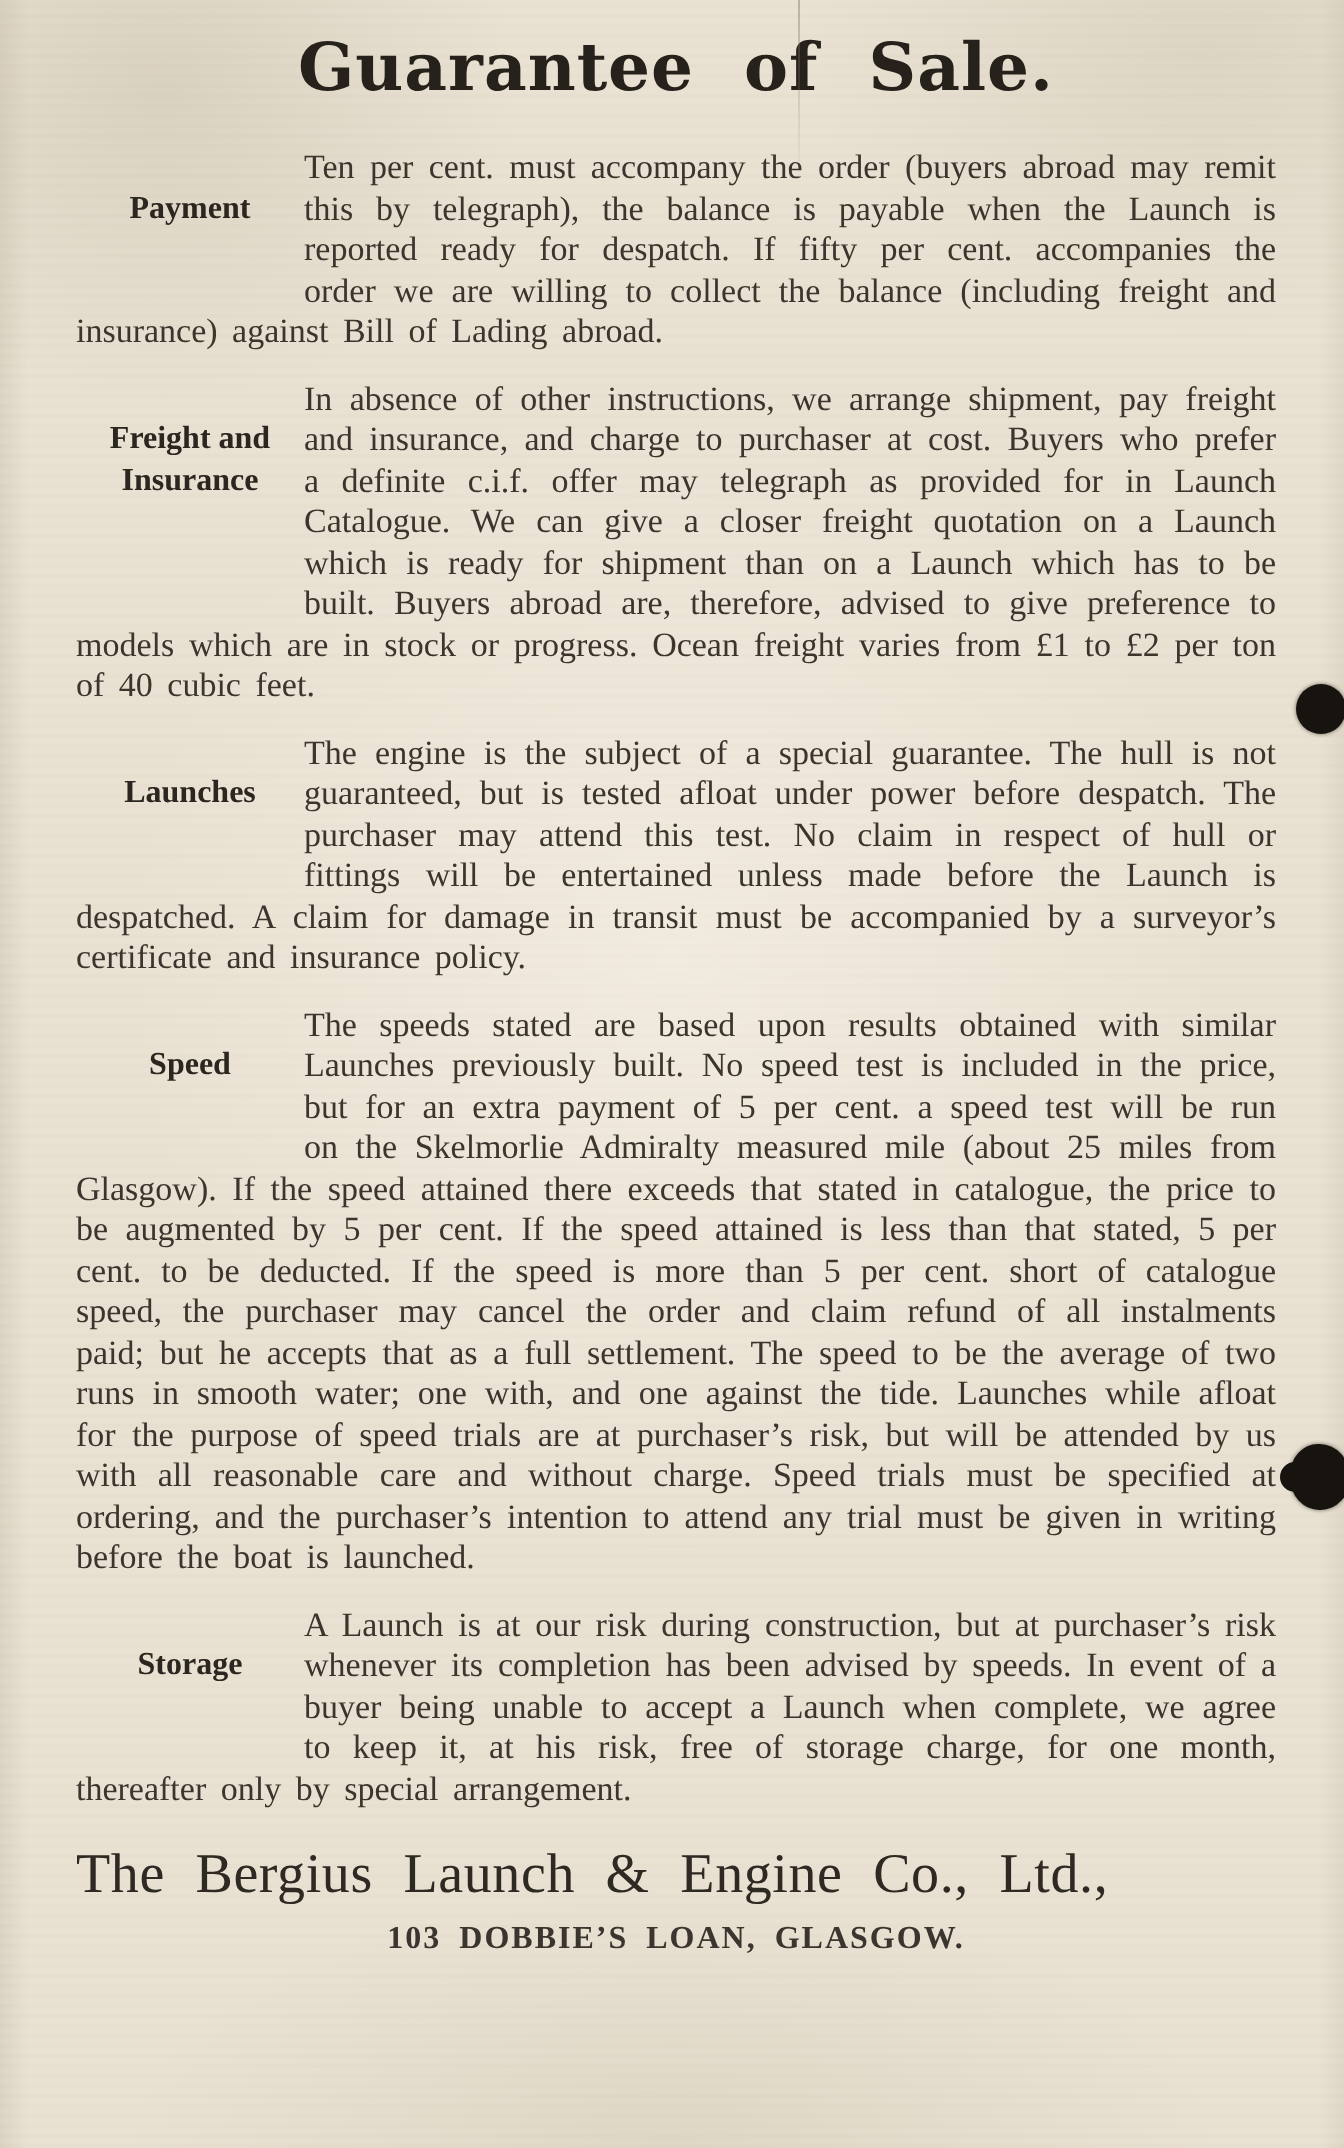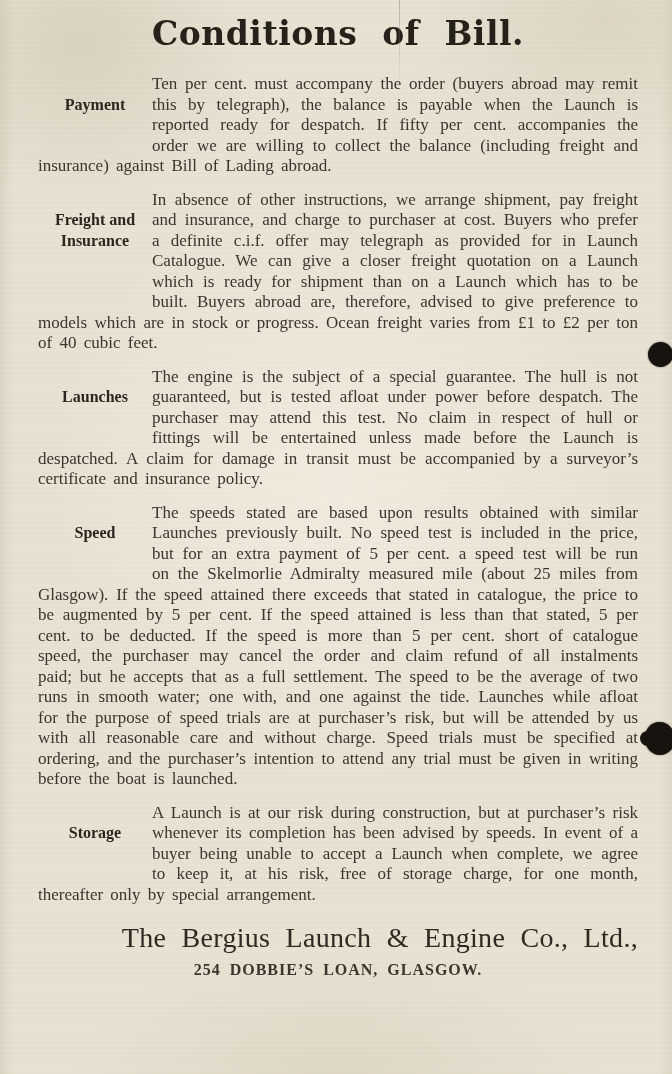--- a/index.html
+++ b/index.html
@@ -65,21 +65,21 @@
     display: block;
     font-weight: bold;
     font-size: 16px;
     line-height: 20.5px;
     word-spacing: 0;
     color: #2b2620;
     white-space: normal;
   }
   .footer { margin-top: 15px; }
   .company-name {
-    text-align: right;
+    text-align: left;
     font-size: 28px;
     line-height: 36px;
     word-spacing: 8px;
     letter-spacing: 0.3px;
     color: #2e2a23;
     margin: 0;
   }
   .company-address {
     text-align: center;
     font-weight: bold;
@@ -114,21 +114,21 @@
     background: #17130e;
   }
 </style>
 </head>
 <body>
 
 <div class="page">
 
   <div class="crease"></div>
 
-  <h1 class="doc-title">Conditions of Bill.</h1>
+  <h1 class="doc-title">Guarantee of Sale.</h1>
 
   <div class="section sec-payment">
     <p class="section-text"><span class="label-col">
           <span class="section-label">Payment</span>
         </span><span>Ten per cent. must accompany the order (buyers abroad may remit this by telegraph), the balance is payable when the Launch is reported ready for despatch.  If fifty per cent. accompanies the order we are willing to collect the balance (including freight and insurance) against Bill of Lading abroad.</span></p>
   </div>
 
   <div class="section sec-freight">
     <p class="section-text"><span class="label-col">
           <span class="section-label">Freight and Insurance</span>
@@ -148,19 +148,19 @@
   </div>
 
   <div class="section sec-storage">
     <p class="section-text"><span class="label-col">
           <span class="section-label">Storage</span>
         </span><span>A Launch is at our risk during construction, but at purchaser’s risk whenever its completion has been advised by speeds.  In event of a buyer being unable to accept a Launch when complete, we agree to keep it, at his risk, free of storage charge, for one month, thereafter only by special arrangement.</span></p>
   </div>
 
   <div class="footer">
     <p class="company-name">The Bergius Launch &amp; Engine Co., Ltd.,</p>
-    <p class="company-address">254 DOBBIE’S LOAN, GLASGOW.</p>
+    <p class="company-address">103 DOBBIE’S LOAN, GLASGOW.</p>
   </div>
 
   <div class="hole-punch punch-1"></div>
   <div class="hole-punch punch-2"></div>
 
 </div>
 
 </body></html>

